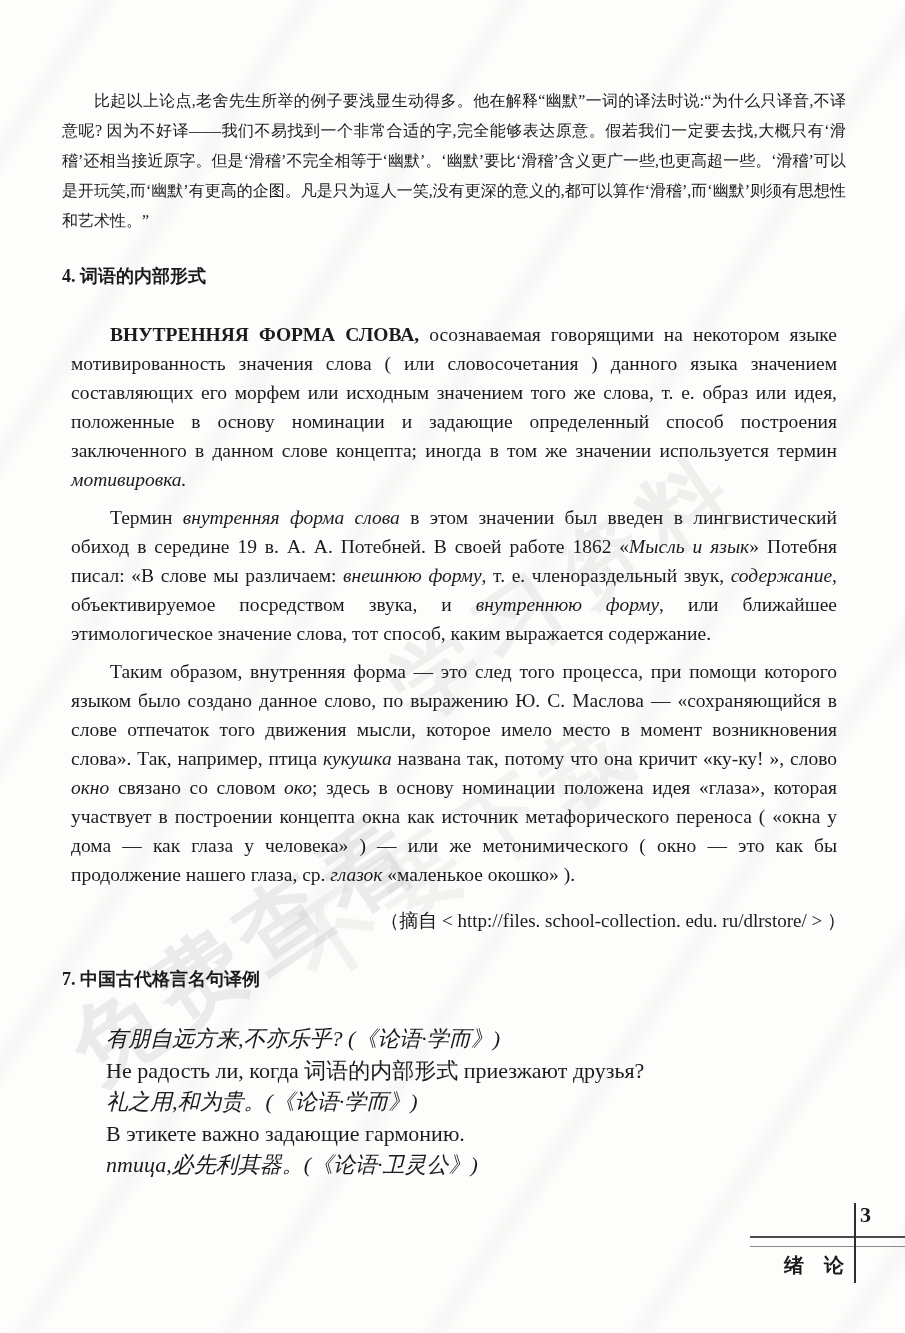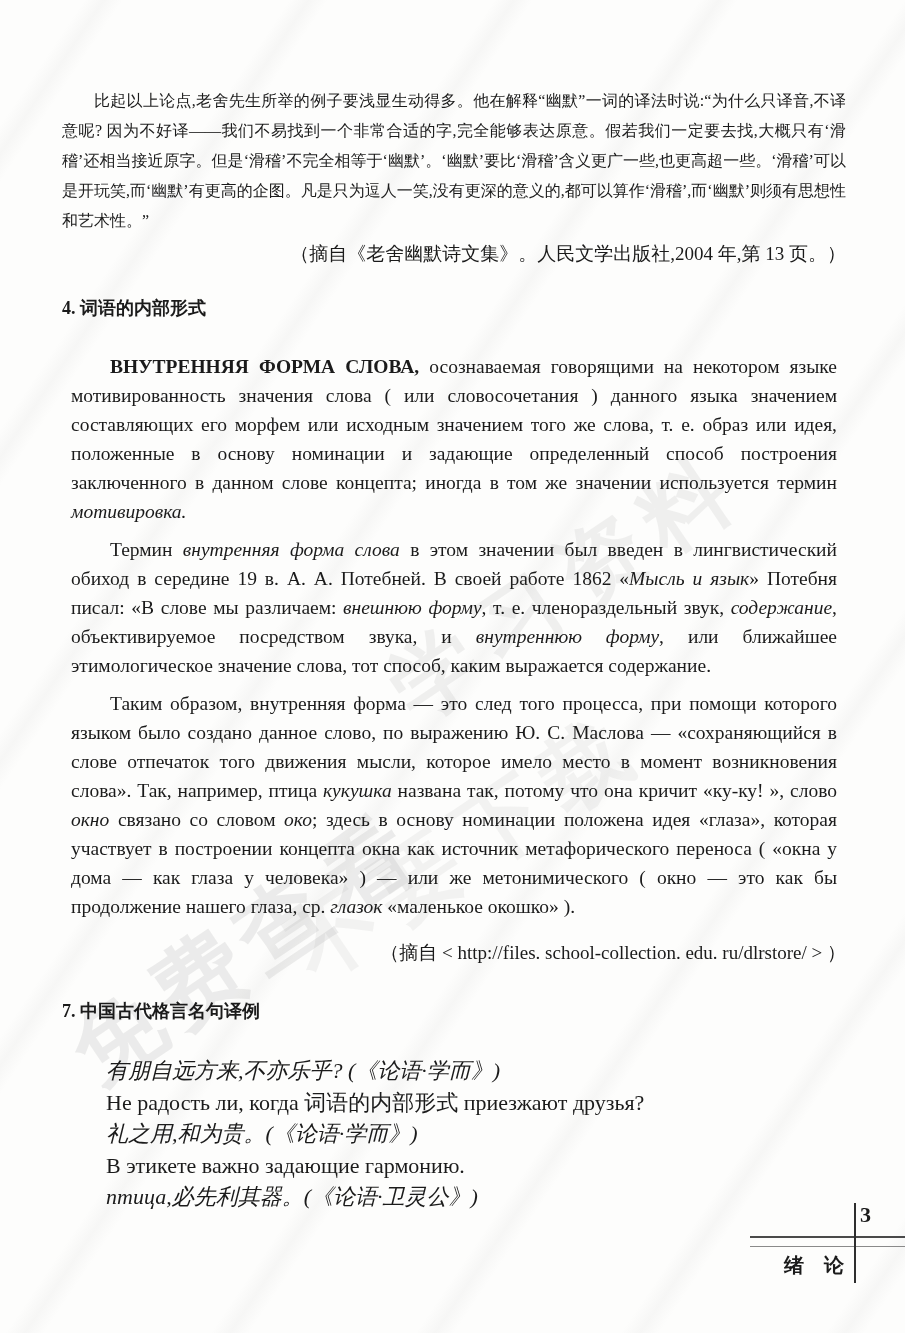--- a/index.html
+++ b/index.html
@@ -106,21 +106,20 @@
   <div>
     <span class="wm wm1">学习资料</span>
     <span class="wm wm2">不要下载</span>
     <span class="wm wm3">免费查看</span>
   </div>
 
   <div class="content">
 
     <p class="p-zh">比起以上论点,老舍先生所举的例子要浅显生动得多。他在解释“幽默”一词的译法时说:“为什么只译音,不译意呢? 因为不好译——我们不易找到一个非常合适的字,完全能够表达原意。假若我们一定要去找,大概只有‘滑稽’还相当接近原字。但是‘滑稽’不完全相等于‘幽默’。‘幽默’要比‘滑稽’含义更广一些,也更高超一些。‘滑稽’可以是开玩笑,而‘幽默’有更高的企图。凡是只为逗人一笑,没有更深的意义的,都可以算作‘滑稽’,而‘幽默’则须有思想性和艺术性。”</p>
 
-    <p class="cite">（摘自《老舍幽默诗文集》。人民文学出版社,2004 年,第 13 页。）</p>
 
     <h2 class="heading heading-4">4. 词语的内部形式</h2>
 
     <p class="ru ru-first"><span class="seg-b">ВНУТРЕННЯЯ ФОРМА СЛОВА, </span><span>осознаваемая говорящими на некотором языке мотивированность значения слова ( или словосочетания ) данного языка значением составляющих его морфем или исходным значением того же слова, т. е. образ или идея, положенные в основу номинации и задающие определенный способ построения заключенного в данном слове концепта; иногда в том же значении используется термин </span><span class="seg-i">мотивировка.</span></p>
 
     <p class="ru"><span>Термин </span><span class="seg-i">внутренняя форма слова</span><span> в этом значении был введен в лингвистический обиход в середине 19 в. А. А. Потебней. В своей работе 1862 «</span><span class="seg-i">Мысль и язык</span><span>» Потебня писал: «В слове мы различаем: </span><span class="seg-i">внешнюю форму</span><span>, т. е. членораздельный звук, </span><span class="seg-i">содержание</span><span>, объективируемое посредством звука, и </span><span class="seg-i">внутреннюю форму</span><span>, или ближайшее этимологическое значение слова, тот способ, каким выражается содержание.</span></p>
 
     <p class="ru"><span>Таким образом, внутренняя форма — это след того процесса, при помощи которого языком было создано данное слово, по выражению Ю. С. Маслова — «сохраняющийся в слове отпечаток того движения мысли, которое имело место в момент возникновения слова». Так, например, птица </span><span class="seg-i">кукушка</span><span> названа так, потому что она кричит «ку-ку! », слово </span><span class="seg-i">окно</span><span> связано со словом </span><span class="seg-i">око</span><span>; здесь в основу номинации положена идея «глаза», которая участвует в построении концепта окна как источник метафорического переноса ( «окна у дома — как глаза у человека» ) — или же метонимического ( окно — это как бы продолжение нашего глаза, ср. </span><span class="seg-i">глазок</span><span> «маленькое окошко» ).</span></p>
 
     <p class="cite cite-url">（摘自 &lt; http://files. school-collection. edu. ru/dlrstore/ &gt; ）</p>

